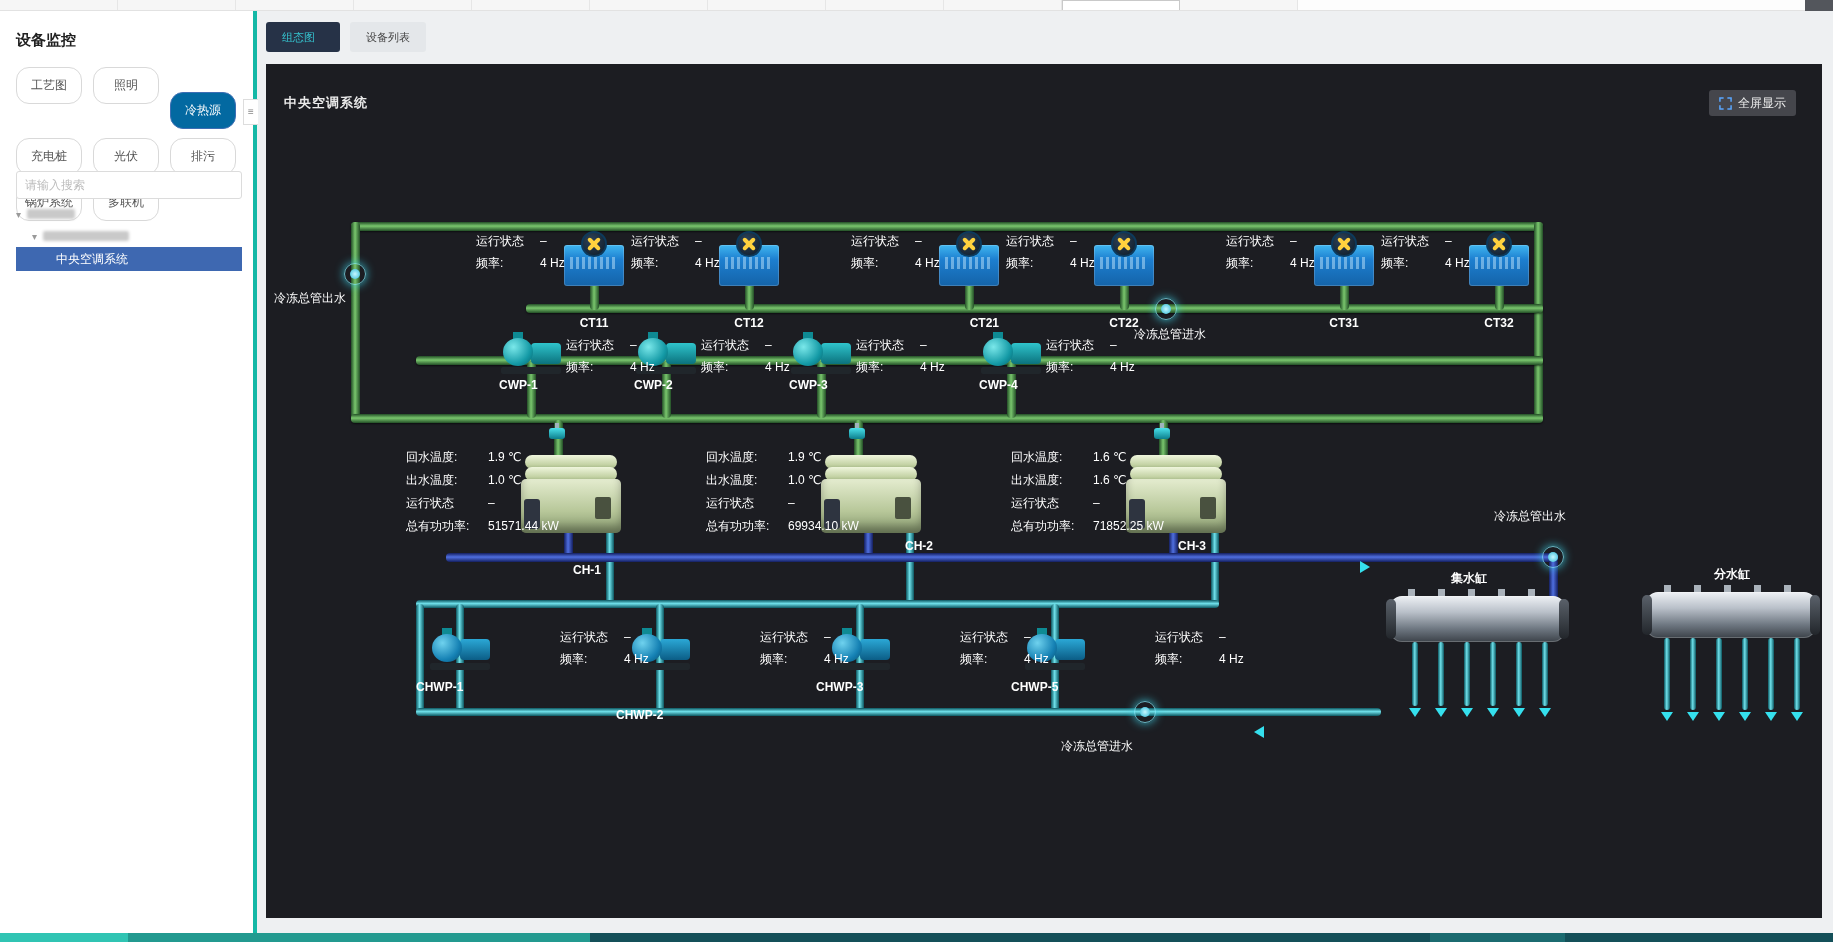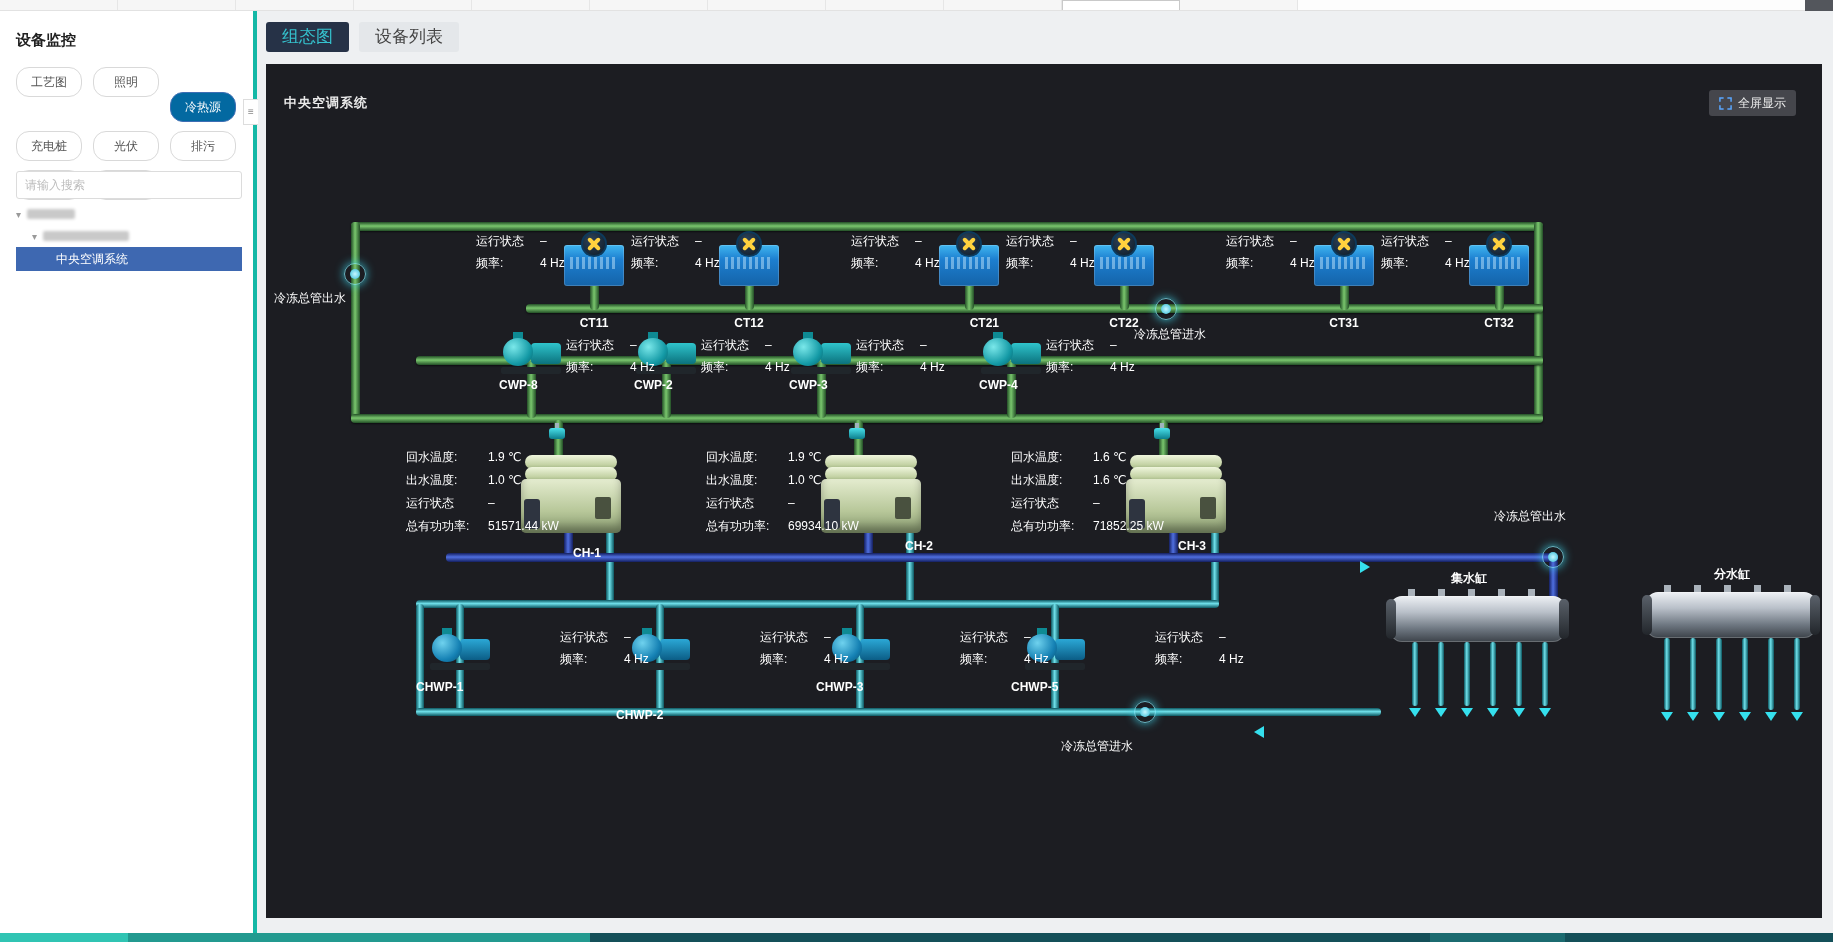--- a/index.html
+++ b/index.html
@@ -13,42 +13,42 @@
   .ttab { width:118px; background:#f6f6f6; border-right:1px solid #e6e6e6; }
   .ttab.active { background:#ffffff; border:1px solid #c9c9c9; border-bottom:none; }
   .win-box { position:absolute; right:0; top:0; width:28px; height:11px; background:#53565c; }
 
   
   .sidebar { position:absolute; left:0; top:11px; width:257px; height:923px; background:#fff;
              border-right:4px solid #14b8a6; }
   .sb-title { position:absolute; left:16px; top:20px; font-size:15px; font-weight:bold; color:#222; }
   .filters { position:absolute; left:16px; top:56px; width:220px; display:grid;
              grid-template-columns:repeat(3,66px); gap:9px 11px; }
-  .fbtn { height:30px; font-size:12px; color:#555; background:#fff; border:1px solid #d9d9d9;
+  .fbtn { height:37px; font-size:12px; color:#555; background:#fff; border:1px solid #d9d9d9;
           border-radius:13px; cursor:pointer; white-space:nowrap; }
   .fbtn.active { background:#0369a1; border-color:#3d6eb4; color:#fff;margin-top:25px; }
   .collapse-toggle { position:absolute; left:243px; top:88px; width:15px; height:26px; background:#fff;
           border:1px solid #ddd; border-right:none; color:#888; font-size:10px; line-height:24px;
           text-align:center; cursor:pointer; }
   .search { position:absolute; left:16px; top:160px; width:226px; height:28px; border:1px solid #dcdcdc;
             border-radius:3px; font-size:12px; padding:0 8px; color:#333; }
   .search::placeholder { color:#bdbdbd; }
   .tree { position:absolute; left:0; top:192px; width:257px; font-size:12px; color:#666; }
   .tree-row { display:flex; align-items:center; gap:6px; height:22px; padding-left:16px; cursor:pointer; }
   .tree-row.lvl2 { padding-left:32px; }
   .caret { color:#9a9a9a; font-size:10px; }
   .redact { display:inline-block; height:10px; background:#c9c9c9; border-radius:2px; filter:blur(1.5px); }
   .redact.w1 { width:48px; } .redact.w2 { width:86px; }
   .tree-selected { position:absolute; left:16px; top:44px; width:226px; height:24px; background:#3e68b1;
             color:#fff; font-size:12px; line-height:24px; padding-left:40px; cursor:pointer; }
 
   
   .main-bg { position:absolute; left:257px; top:11px; width:1576px; height:923px; background:#eef0f2; }
   .view-tabs { position:absolute; left:266px; top:22px; display:flex; gap:10px; }
-  .vtab { min-width:74px; height:30px; padding:0 16px; font-size:17px; line-height:30px; text-align:center;
+  .vtab { min-width:74px; height:30px; padding:0 16px; font-size:11px; line-height:30px; text-align:left;
           background:#e4e7ea; color:#444; border-radius:3px; cursor:pointer; }
   .vtab.active { background:#263247; color:#35c3cf; }
 
   
   .canvas { position:absolute; left:266px; top:64px; width:1556px; height:854px; background:#1c1d22;
             color:#e8e8e8; overflow:hidden; }
   .scene-title { position:absolute; left:18px; top:30px; font-size:13px; font-weight:600; color:#e9e9e9; letter-spacing:1px; }
   .fs-btn { position:absolute; right:26px; top:26px; height:26px; padding:0 10px; display:flex; align-items:center;
             gap:6px; background:#45464c; border:none; border-radius:3px; color:#eee; font-size:12px; cursor:pointer; }
 
@@ -378,21 +378,21 @@
   <div class="kv" style="left:300px;top:270px">
     <div class="row">
         <span class="k">运行状态</span>
         <span class="v">–</span>
       </div>
     <div class="row">
         <span class="k">频率:</span>
         <span class="v">4 Hz</span>
       </div>
   </div>
-  <div class="tag" style="left:233px;top:314px">CWP-8</div>
+  <div class="tag" style="left:233px;top:314px">CWP-1</div>
 
   <div class="pump" style="left:370px;top:268px">
     <div class="nozzle"></div>
       <div class="motor"></div>
       <div class="vol"></div>
       <div class="base"></div>
   </div>
   <div class="kv" style="left:435px;top:270px">
     <div class="row">
         <span class="k">运行状态</span>
@@ -459,21 +459,21 @@
         <span class="v">51571.44 kW</span>
       </div>
   </div>
   <div class="chiller" style="left:255px;top:391px">
     <div class="drum d1"></div>
     <div class="drum d2"></div>
     <div class="shell"></div>
     <div class="endbox"></div>
     <div class="panel"></div>
   </div>
-  <div class="tag" style="left:307px;top:482px">CH-1</div>
+  <div class="tag" style="left:307px;top:499px">CH-1</div>
 
   <div class="kv kv4" style="left:440px;top:382px">
     <div class="row">
         <span class="k">回水温度:</span>
         <span class="v">1.9 ℃</span>
       </div>
     <div class="row">
         <span class="k">出水温度:</span>
         <span class="v">1.0 ℃</span>
       </div>

